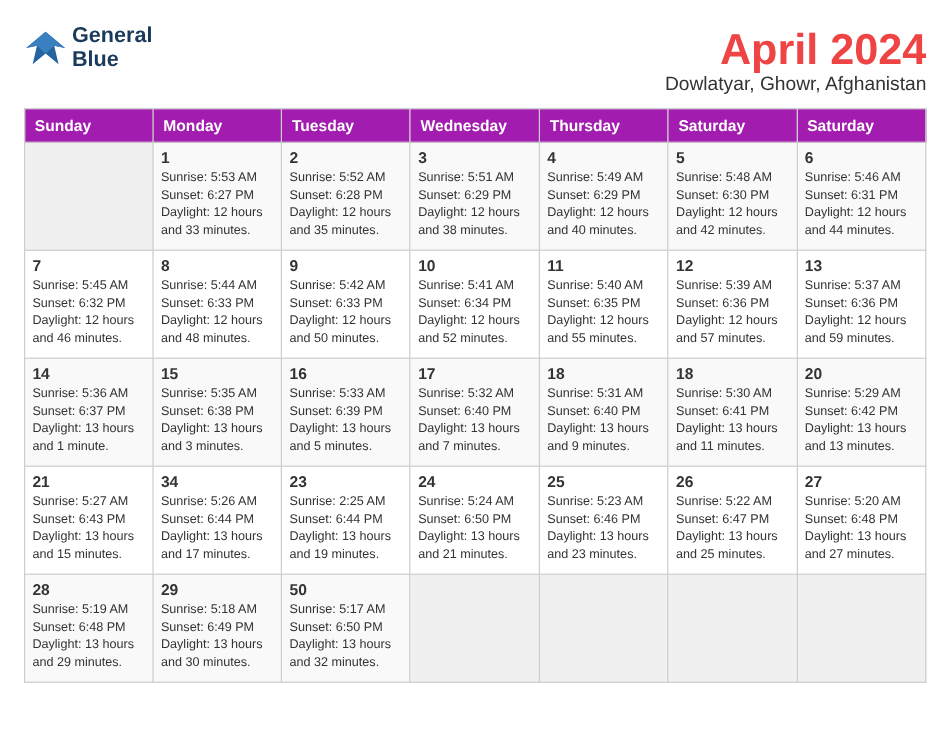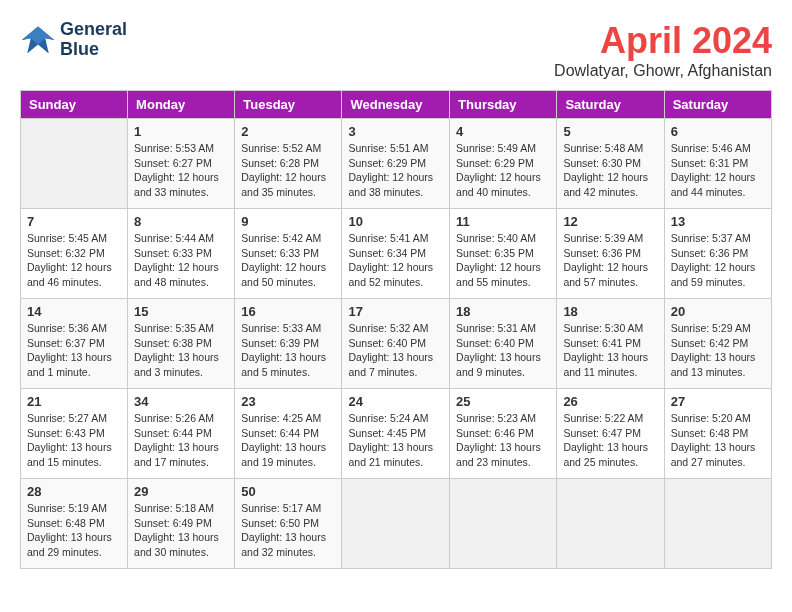--- a/index.html
+++ b/index.html
@@ -276,29 +276,29 @@
         </td>
         <td>
           <span class="day-num">34</span>
           <div class="day-info">Sunrise: 5:26 AM
 Sunset: 6:44 PM
 Daylight: 13 hours
 and 17 minutes.</div>
         </td>
         <td>
           <span class="day-num">23</span>
-          <div class="day-info">Sunrise: 4:25 AM
+          <div class="day-info">Sunrise: 2:25 AM
 Sunset: 6:44 PM
 Daylight: 13 hours
 and 19 minutes.</div>
         </td>
         <td>
           <span class="day-num">24</span>
           <div class="day-info">Sunrise: 5:24 AM
-Sunset: 4:45 PM
+Sunset: 6:50 PM
 Daylight: 13 hours
 and 21 minutes.</div>
         </td>
         <td>
           <span class="day-num">25</span>
           <div class="day-info">Sunrise: 5:23 AM
 Sunset: 6:46 PM
 Daylight: 13 hours
 and 23 minutes.</div>
         </td>

